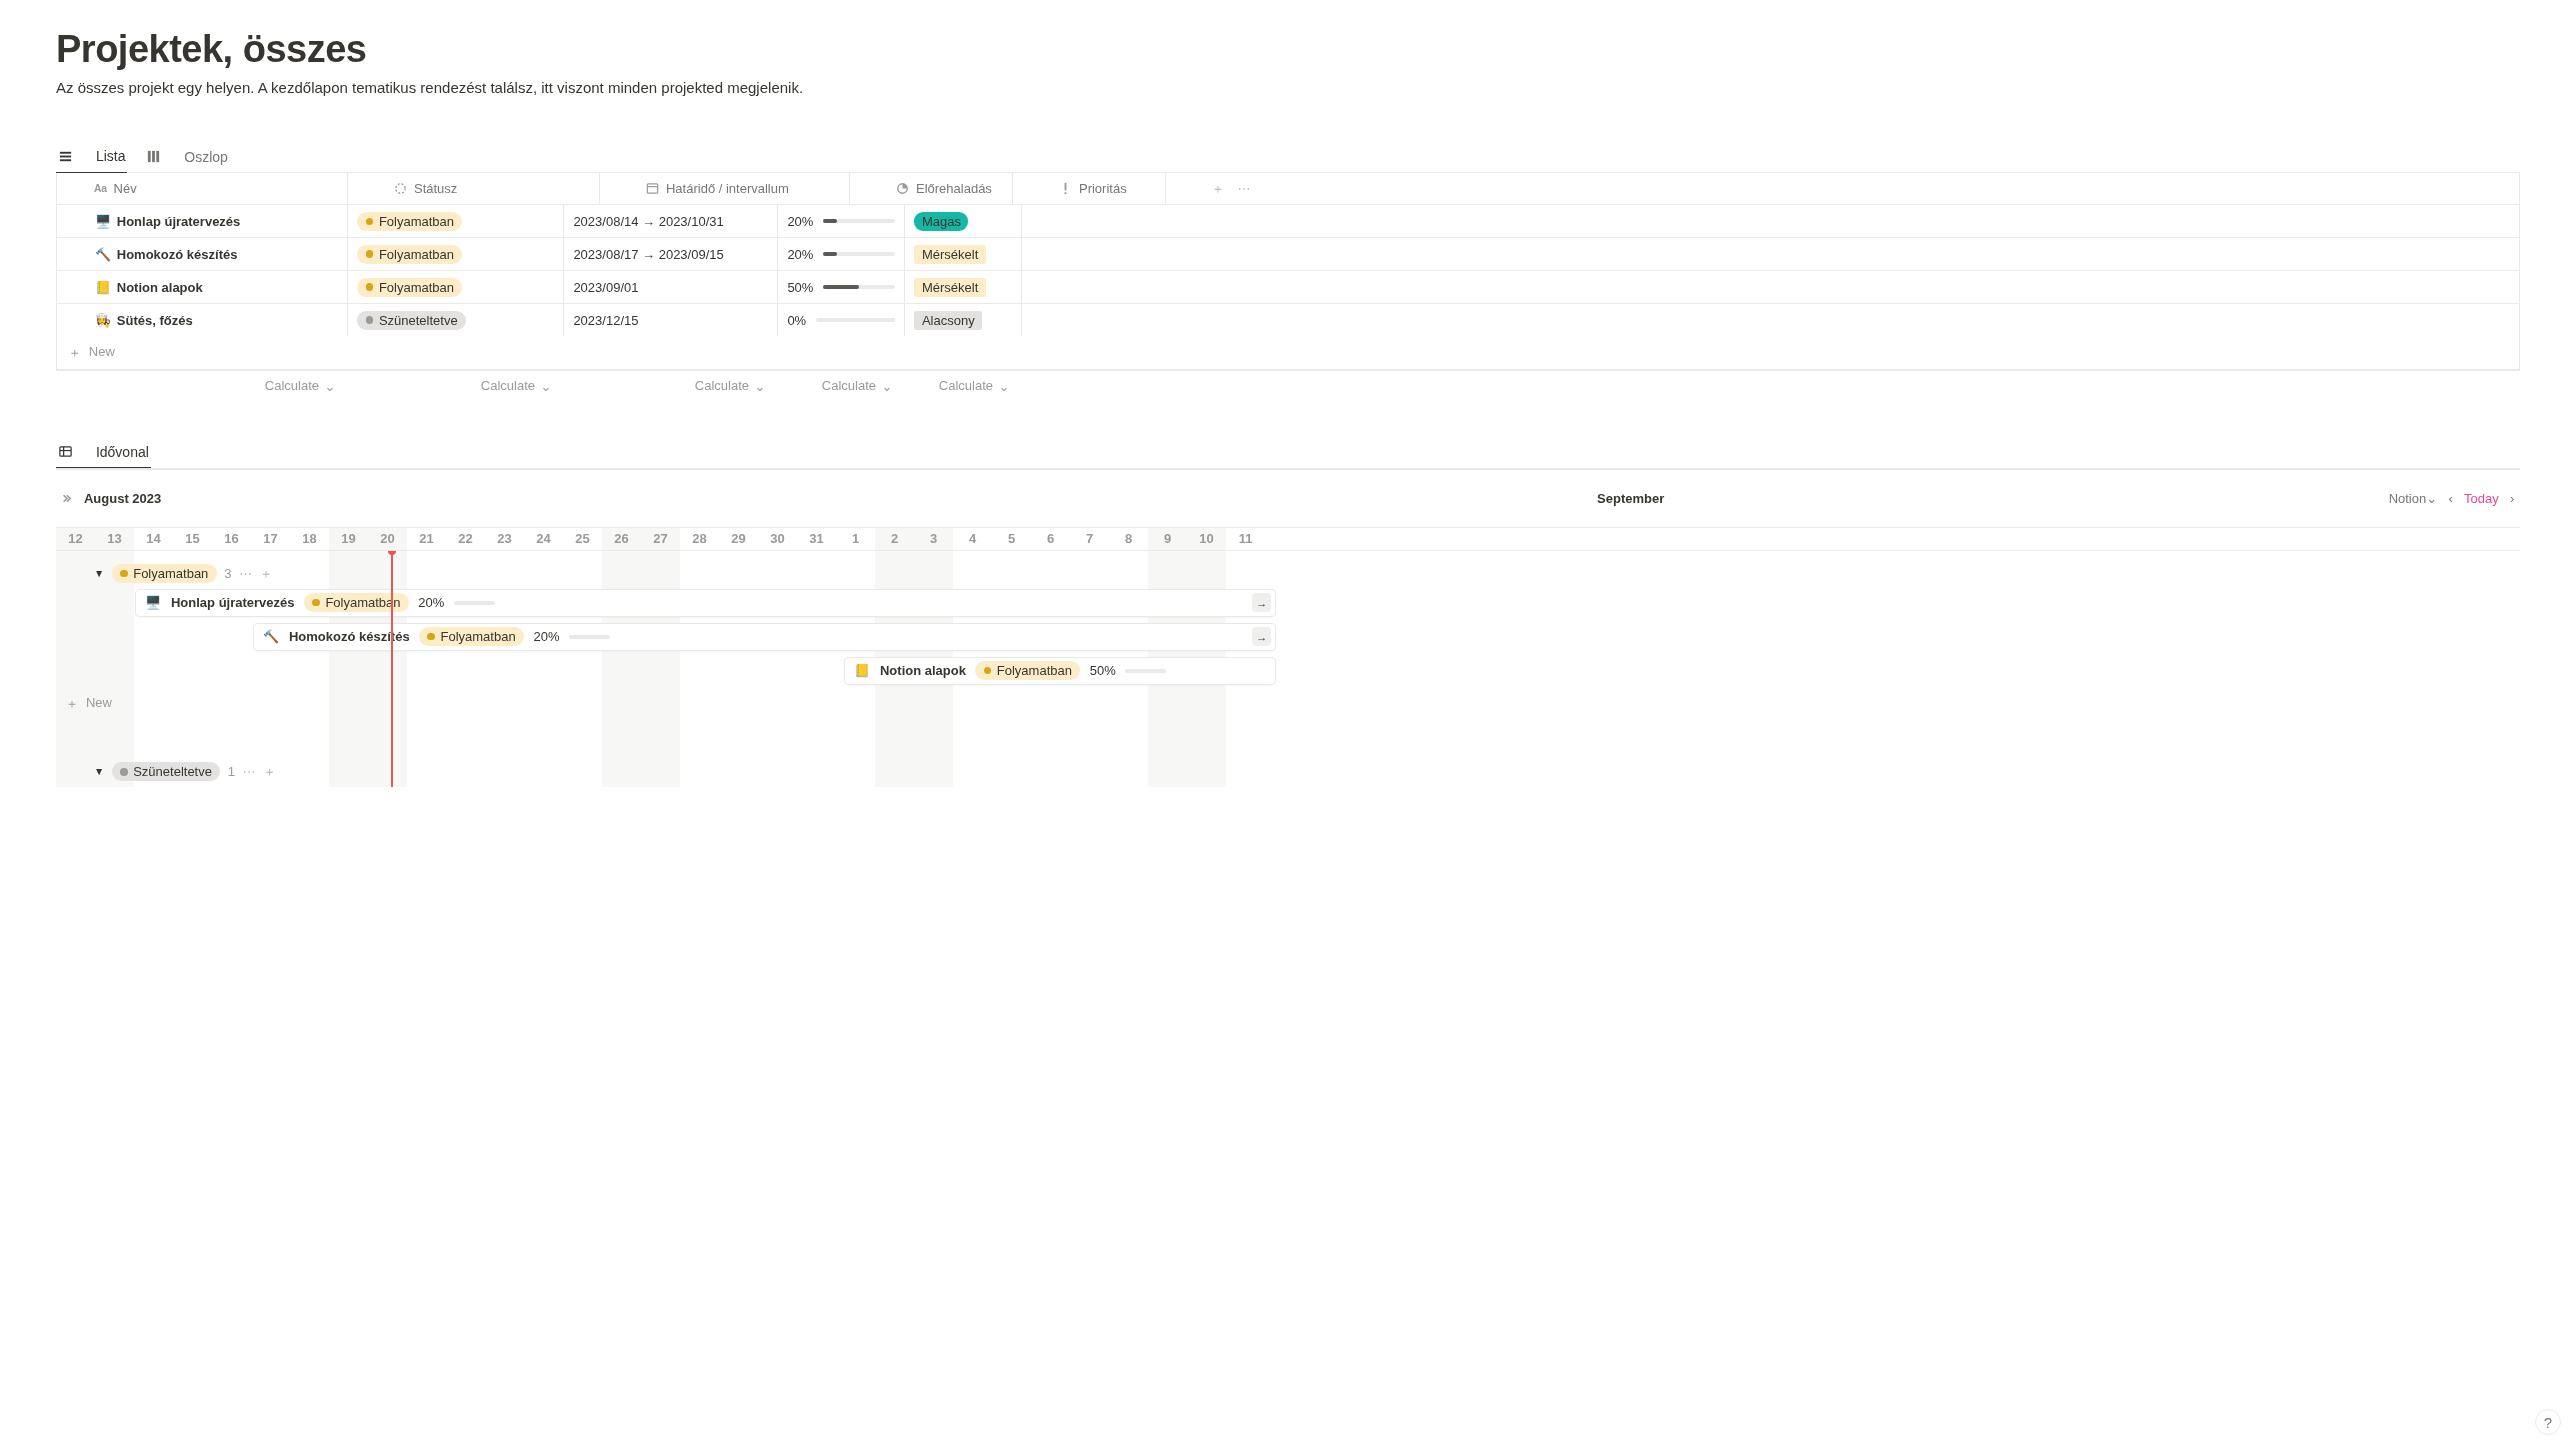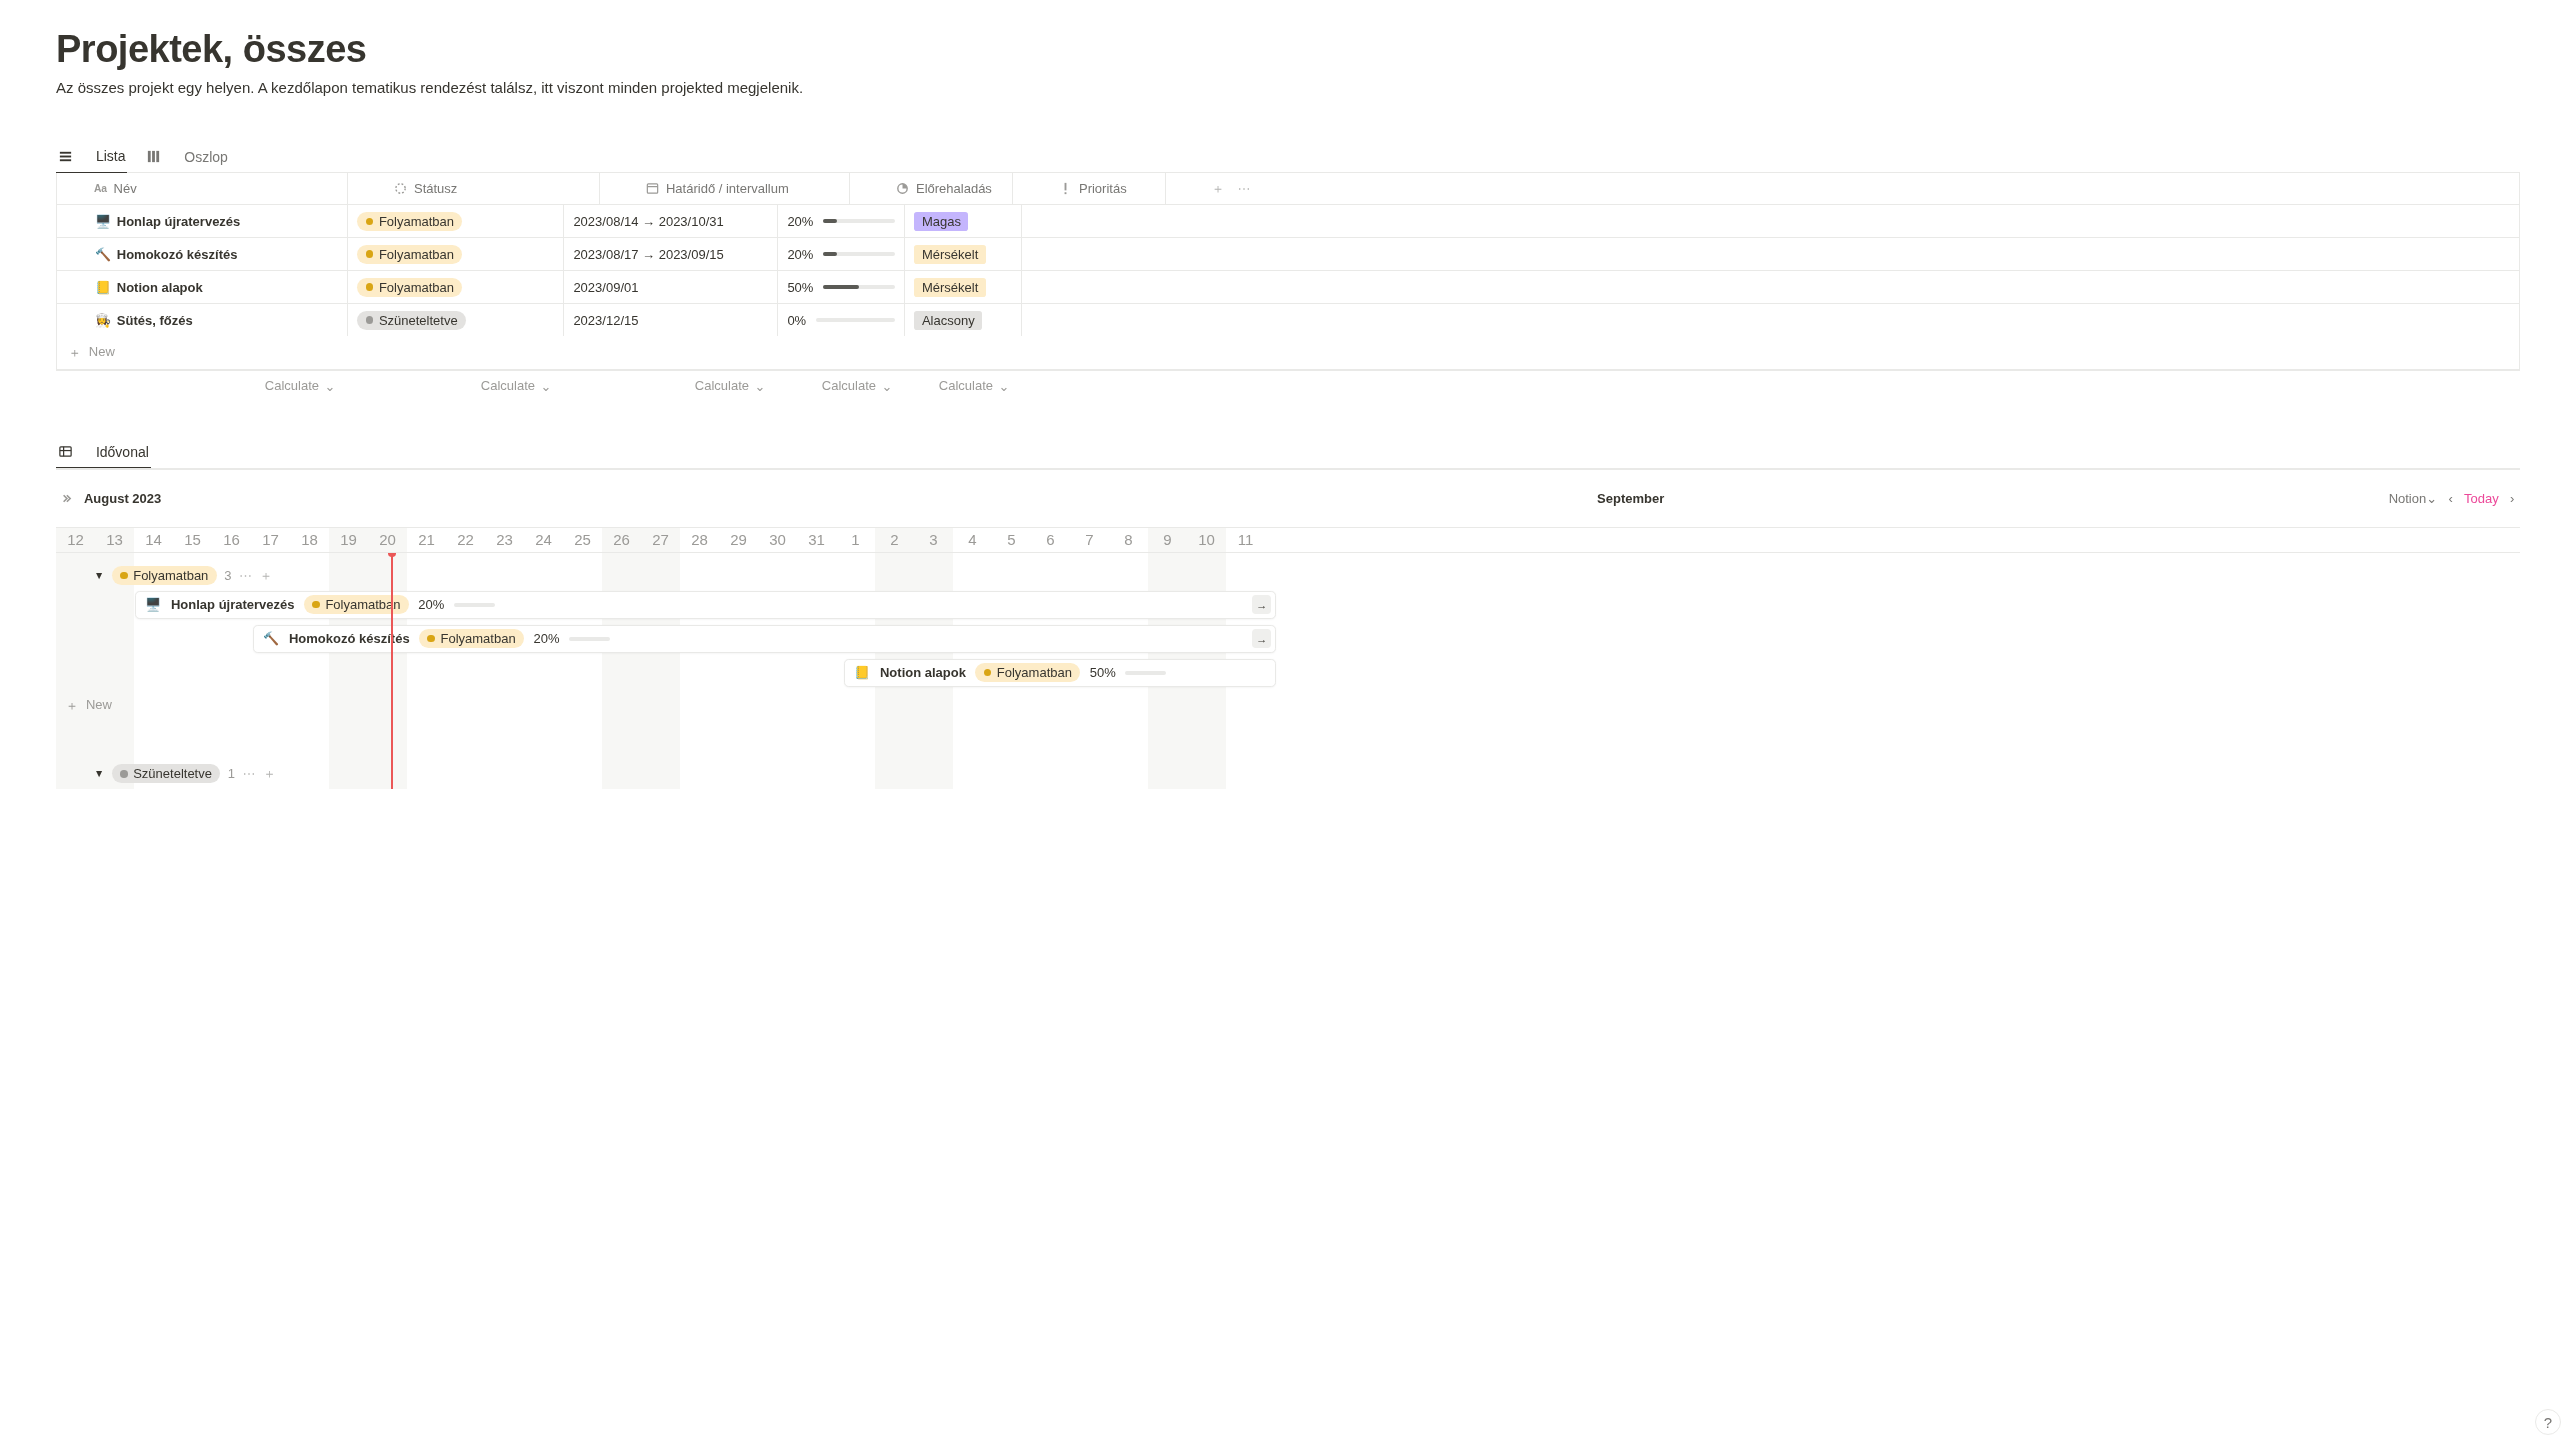--- a/index.html
+++ b/index.html
@@ -94,21 +94,21 @@
   .pill-yellow .pill-dot { background: #d9a514; }
   .pill-gray { background: #e3e2e0; }
   .pill-gray .pill-dot { background: #9b9a97; }
 
   .prio-pill {
     display: inline-block;
     padding: 1.9px 7.5px;
     border-radius: 2.8px;
     font-size: 13px;
   }
-  .prio-high   { background: #c4b5fd; }
+  .prio-high   { background: #14b8a6; border-radius: 9px; }
   .prio-med    { background: #fdecc8; }
   .prio-low    { background: #e3e2e0; }
 
   .prog-wrap { display: flex; align-items: center; gap: 9.4px; width: 100%; }
   .prog-bar { flex: 1; height: 3.8px; background: #e9e9e7; border-radius: 1.9px; position: relative; }
   .prog-fill { height: 100%; background: #5a5a55; border-radius: 1.9px; }
 
   .add-row { color: #9b9a97; padding: 7.5px 11.3px; display: flex; gap: 7.5px; cursor: pointer; border-bottom: 0.9px solid #e9e9e7; }
 
   .calc-row { display: flex; }
@@ -128,22 +128,23 @@
   }
   .tl-left { display: flex; align-items: center; gap: 9.4px; padding-left: 5.6px; }
   .tl-right { display: flex; align-items: center; gap: 11.3px; color: #787774; padding-right: 5.6px; }
   .tl-month { font-weight: 600; }
   .tl-middle { font-weight: 600; color: #37352f; }
 
   .tl-days {
     display: flex;
     border-bottom: 0.9px solid #e9e9e7;
     position: relative;
-    font-size: 15px;
+    font-size: 13px;
     color: #9b9a97;
+    font-weight: bold;
   }
   .tl-day { width: 39px; text-align: center; padding: 3.8px 0; flex-shrink: 0; }
   .tl-day.weekend { background: #f7f7f5; }
 
   .tl-body { position: relative; min-height: 206px; overflow: hidden; }
   .tl-grid { position: absolute; inset: 0; display: flex; z-index: 0; }
   .tl-col { width: 39px; flex-shrink: 0; }
   .tl-col.weekend { background: #f7f7f5; }
   .today-line { position: absolute; top: 0; bottom: 0; width: 1.9px; background: #eb5757; z-index: 2; }
   .today-dot { position: absolute; top: -3.8px; left: -2.8px; width: 7.5px; height: 7.5px; border-radius: 50%; background: #eb5757; }

